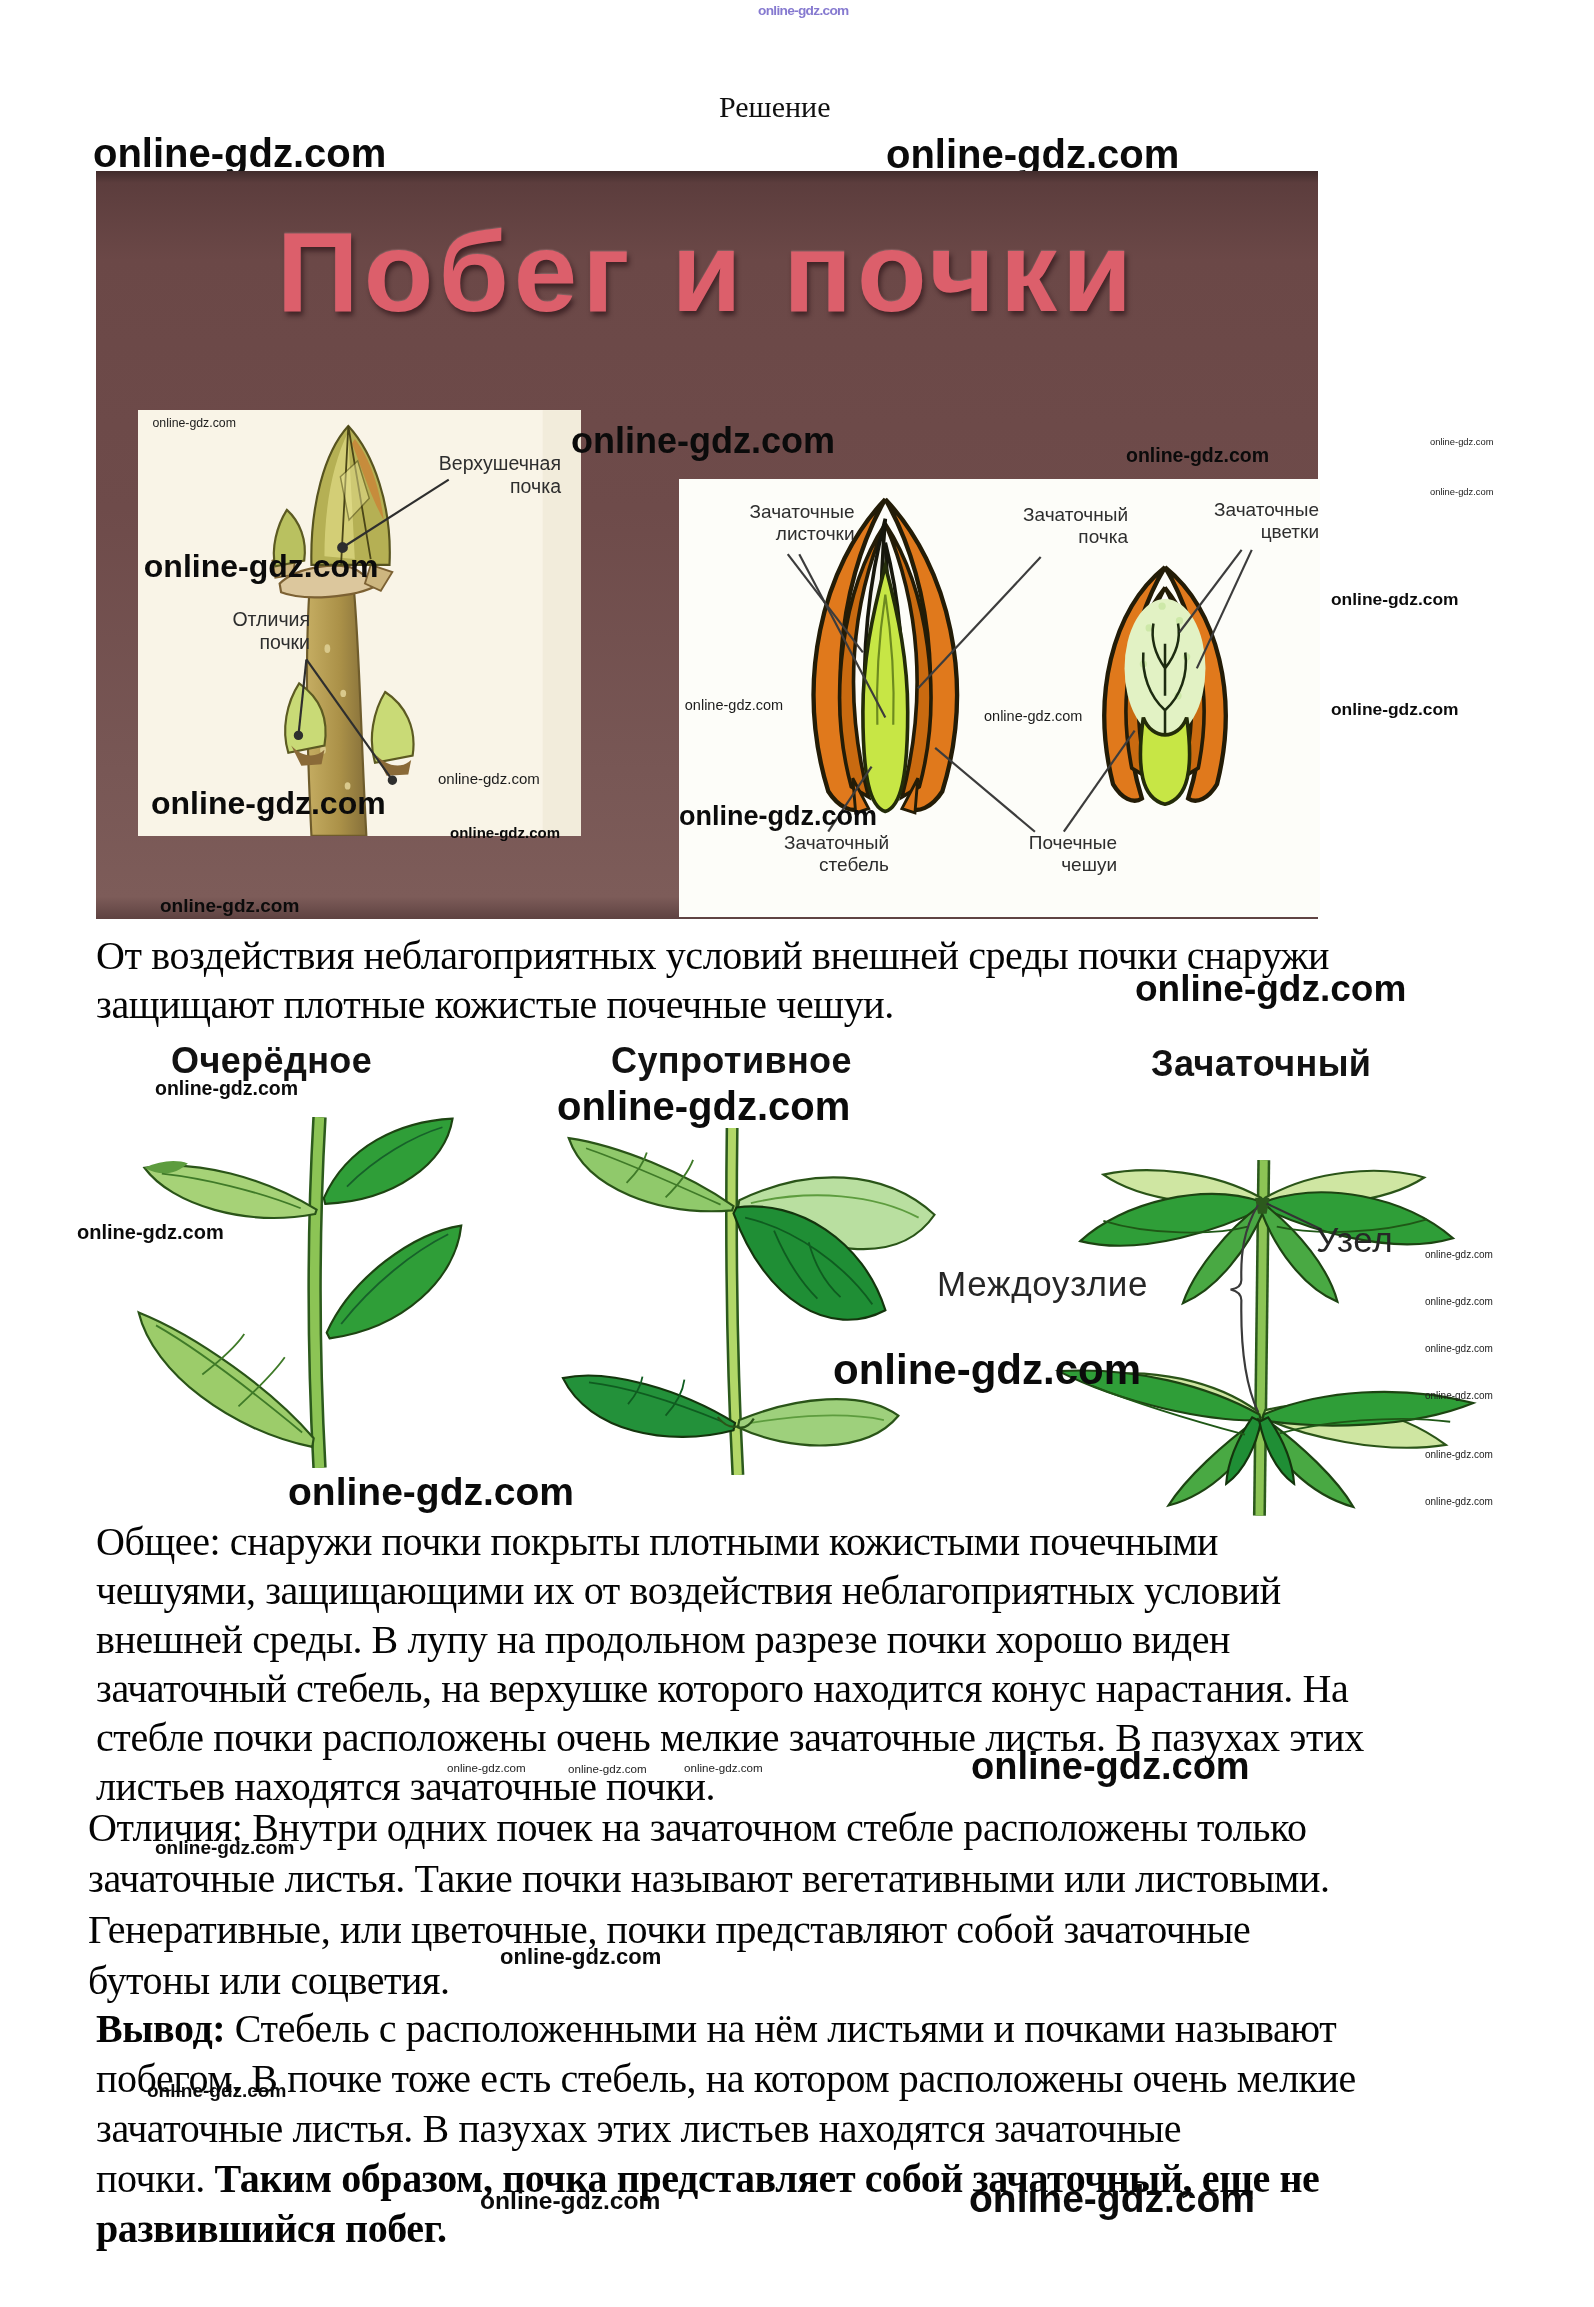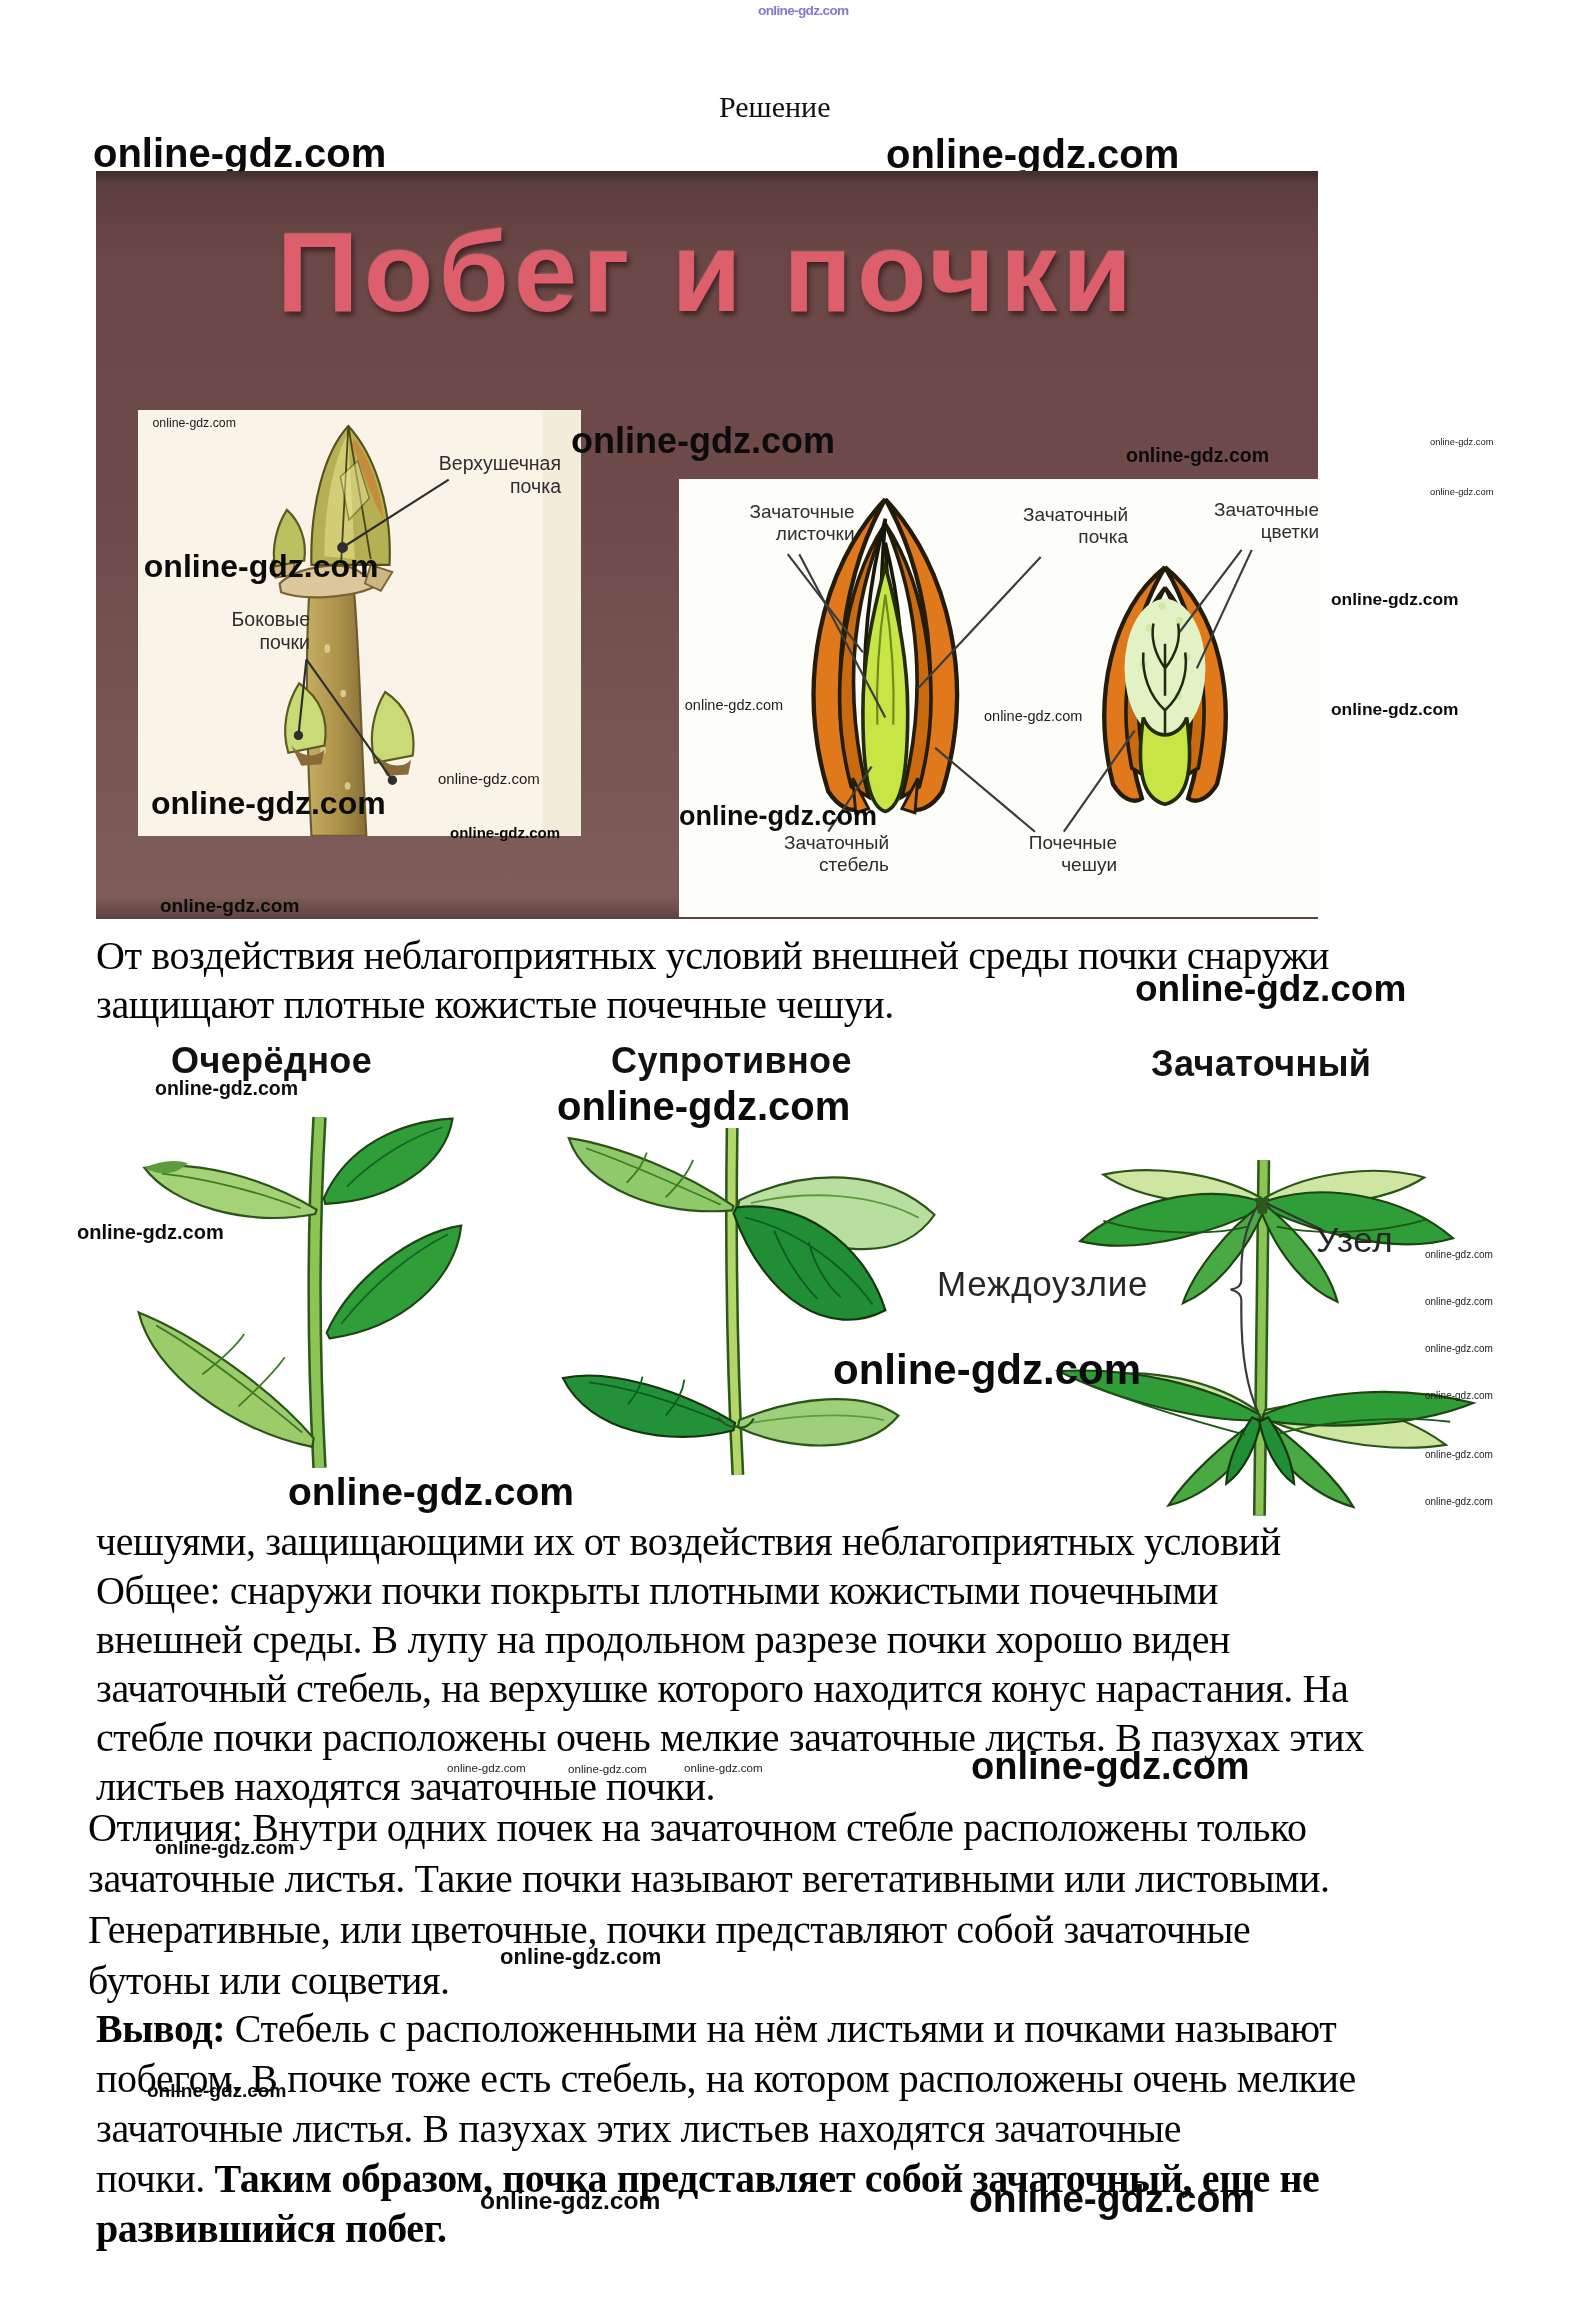--- a/index.html
+++ b/index.html
@@ -96,21 +96,21 @@
           <path d="M233 345 L222 450" fill="none"></path>
             <circle cx="222" cy="450" r="5"></circle>
           <path d="M233 345 L352 512" fill="none"></path>
             <circle cx="352" cy="512" r="5"></circle>
         </g>
       </svg>
       <div class="wm light" style="left:14.5px;top:7.2px;font-size:12.3px;">online-gdz.com</div>
       <div class="figlabel" style="left:278px;top:42px;width:145px;">Верхушечная
 почка</div>
       <div class="wm" style="left:5.8px;top:140px;font-size:32px;">online-gdz.com</div>
-      <div class="figlabel" style="left:45px;top:198px;width:127px;">Боковые
+      <div class="figlabel" style="left:45px;top:198px;width:127px;">Отличия
 почки</div>
       <div class="wm light" style="left:300px;top:361px;font-size:15px;">online-gdz.com</div>
       <div class="wm" style="left:13px;top:377px;font-size:32px;">online-gdz.com</div>
     </div>
 
     <div class="inset diagram-inset">
       <svg width="641" height="438" viewBox="0 0 886 606">
         <rect x="0" y="0" width="886" height="606" fill="#fdfdf9"></rect>
 
         <path d="M285 28 C196 122 160 282 206 432 C220 454 240 464 256 454 C204 332 214 152 285 28 Z" fill="#e0791c" stroke="#231c07" stroke-width="6"></path>
@@ -251,22 +251,22 @@
   <div class="wm" style="left:833px;top:1349px;font-size:42px;">online-gdz.com</div>
   <div class="wm light" style="left:1425px;top:1250px;font-size:10px;">online-gdz.com</div>
   <div class="wm light" style="left:1425px;top:1297px;font-size:10px;">online-gdz.com</div>
   <div class="wm light" style="left:1425px;top:1344px;font-size:10px;">online-gdz.com</div>
   <div class="wm light" style="left:1425px;top:1391px;font-size:10px;">online-gdz.com</div>
   <div class="wm light" style="left:1425px;top:1450px;font-size:10px;">online-gdz.com</div>
   <div class="wm light" style="left:1425px;top:1497px;font-size:10px;">online-gdz.com</div>
   <div class="wm" style="left:288px;top:1472px;font-size:39px;">online-gdz.com</div>
 
   <div class="para" style="left:96px;top:1517px;">
+    <div class="line">Общее: снаружи почки покрыты плотными кожистыми почечными</div>
     <div class="line">чешуями, защищающими их от воздействия неблагоприятных условий</div>
-    <div class="line">Общее: снаружи почки покрыты плотными кожистыми почечными</div>
     <div class="line">внешней среды. В лупу на продольном разрезе почки хорошо виден</div>
     <div class="line">зачаточный стебель, на верхушке которого находится конус нарастания. На</div>
     <div class="line">стебле почки расположены очень мелкие зачаточные листья. В пазухах этих</div>
     <div class="line">листьев находятся зачаточные почки.</div>
   </div>
   <div class="wm light" style="left:447px;top:1762px;font-size:11.6px;">online-gdz.com</div>
   <div class="wm light" style="left:568px;top:1763px;font-size:11.6px;">online-gdz.com</div>
   <div class="wm light" style="left:684px;top:1762px;font-size:11.6px;">online-gdz.com</div>
   <div class="wm" style="left:971px;top:1747px;font-size:38px;">online-gdz.com</div>
 

